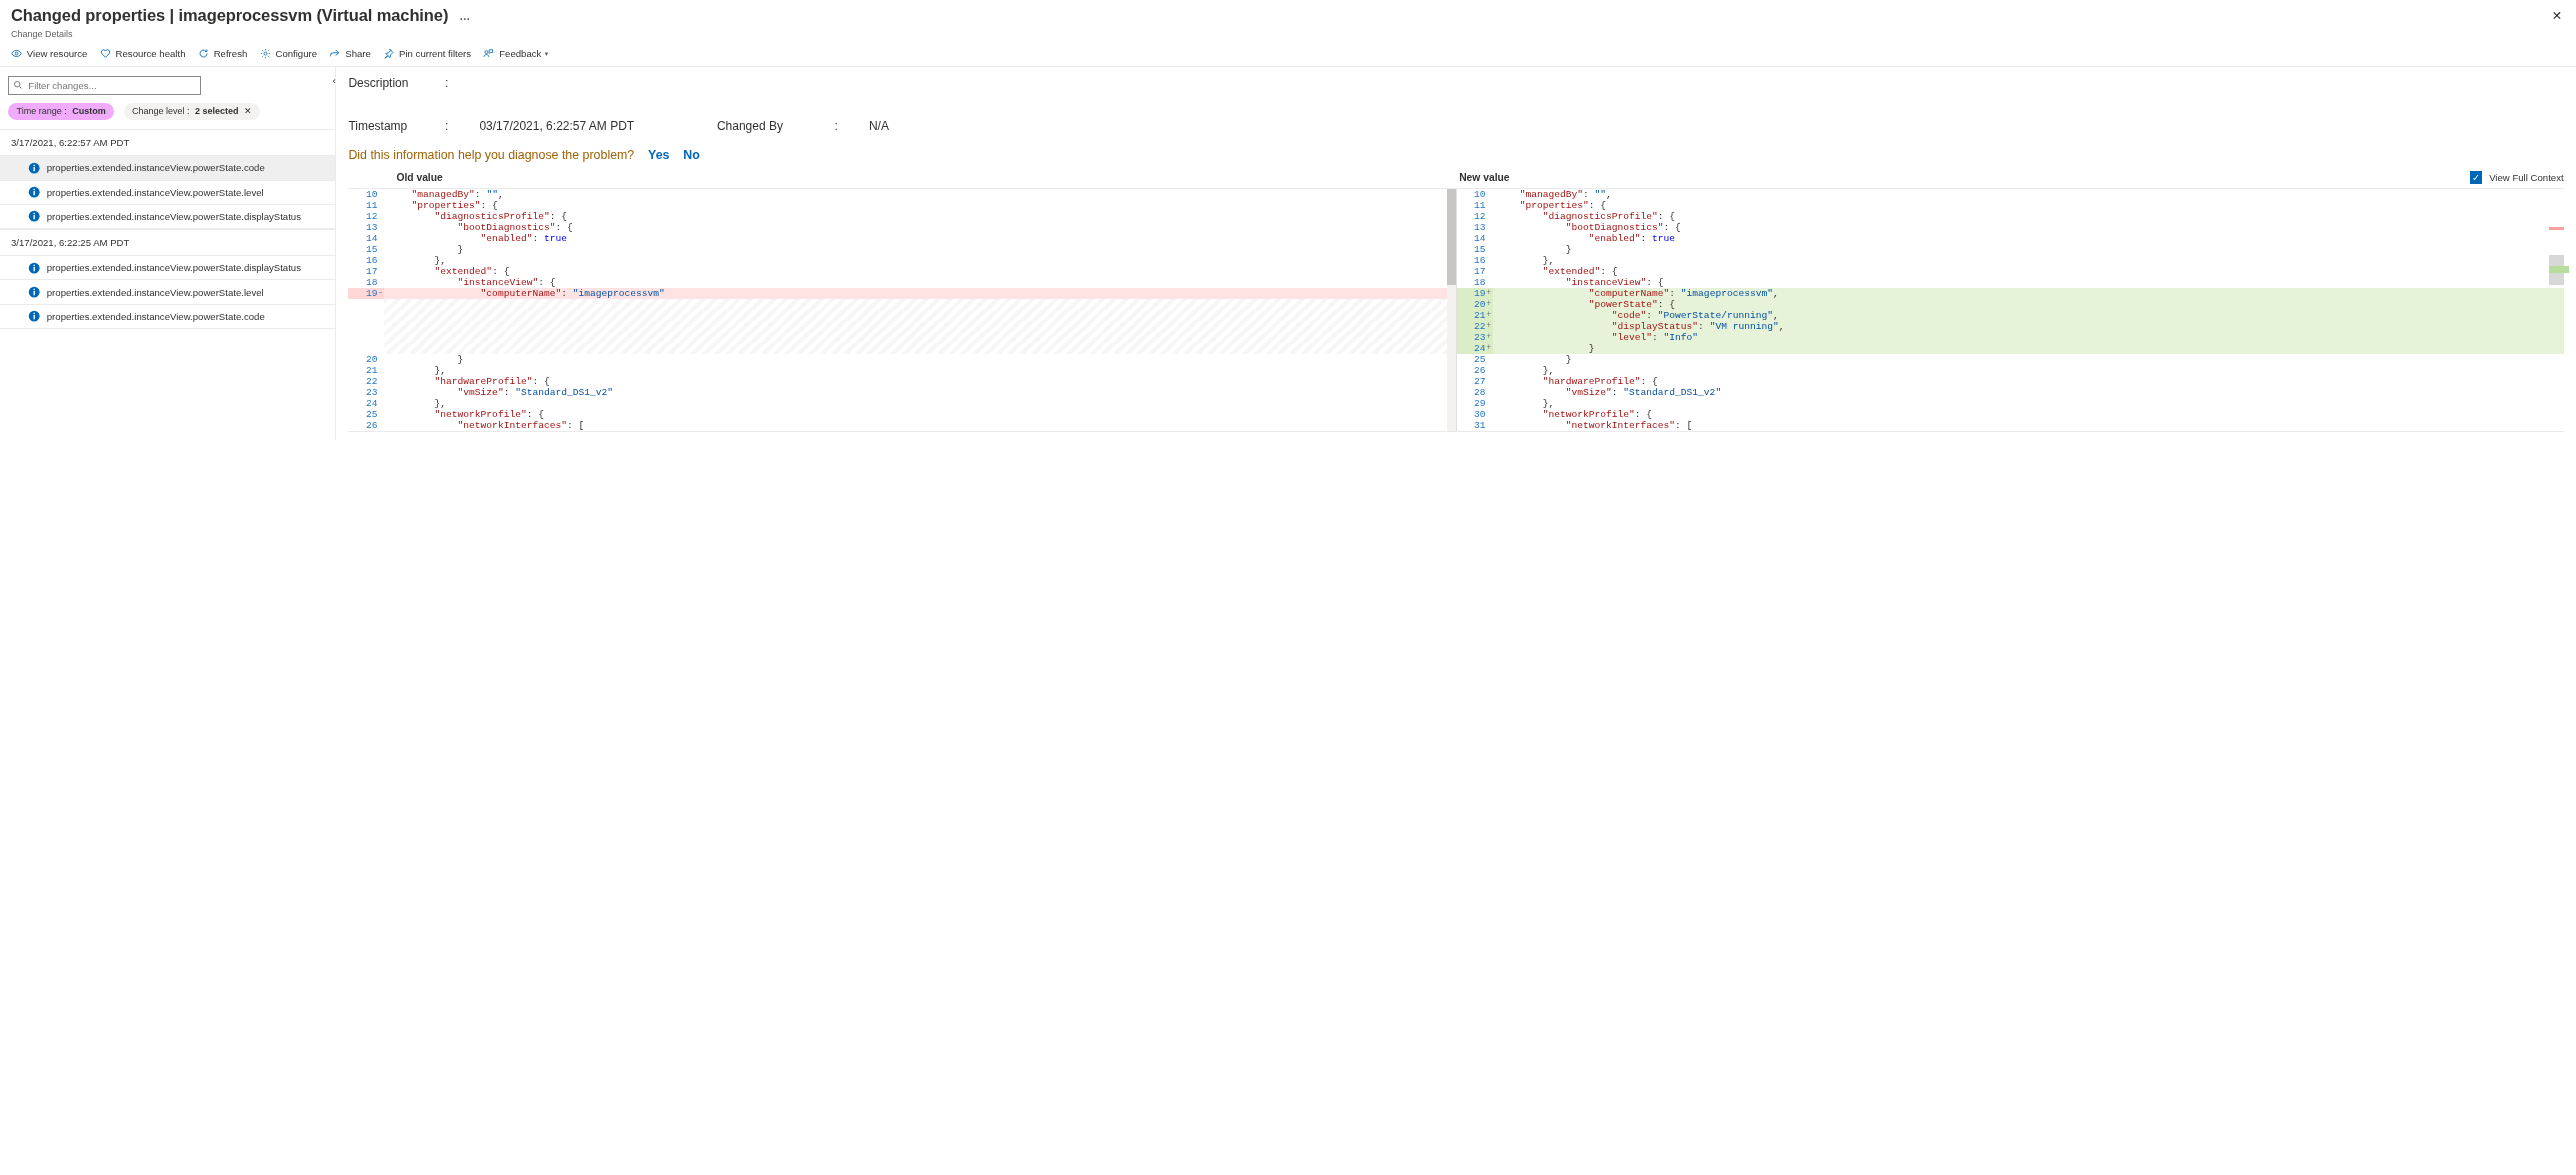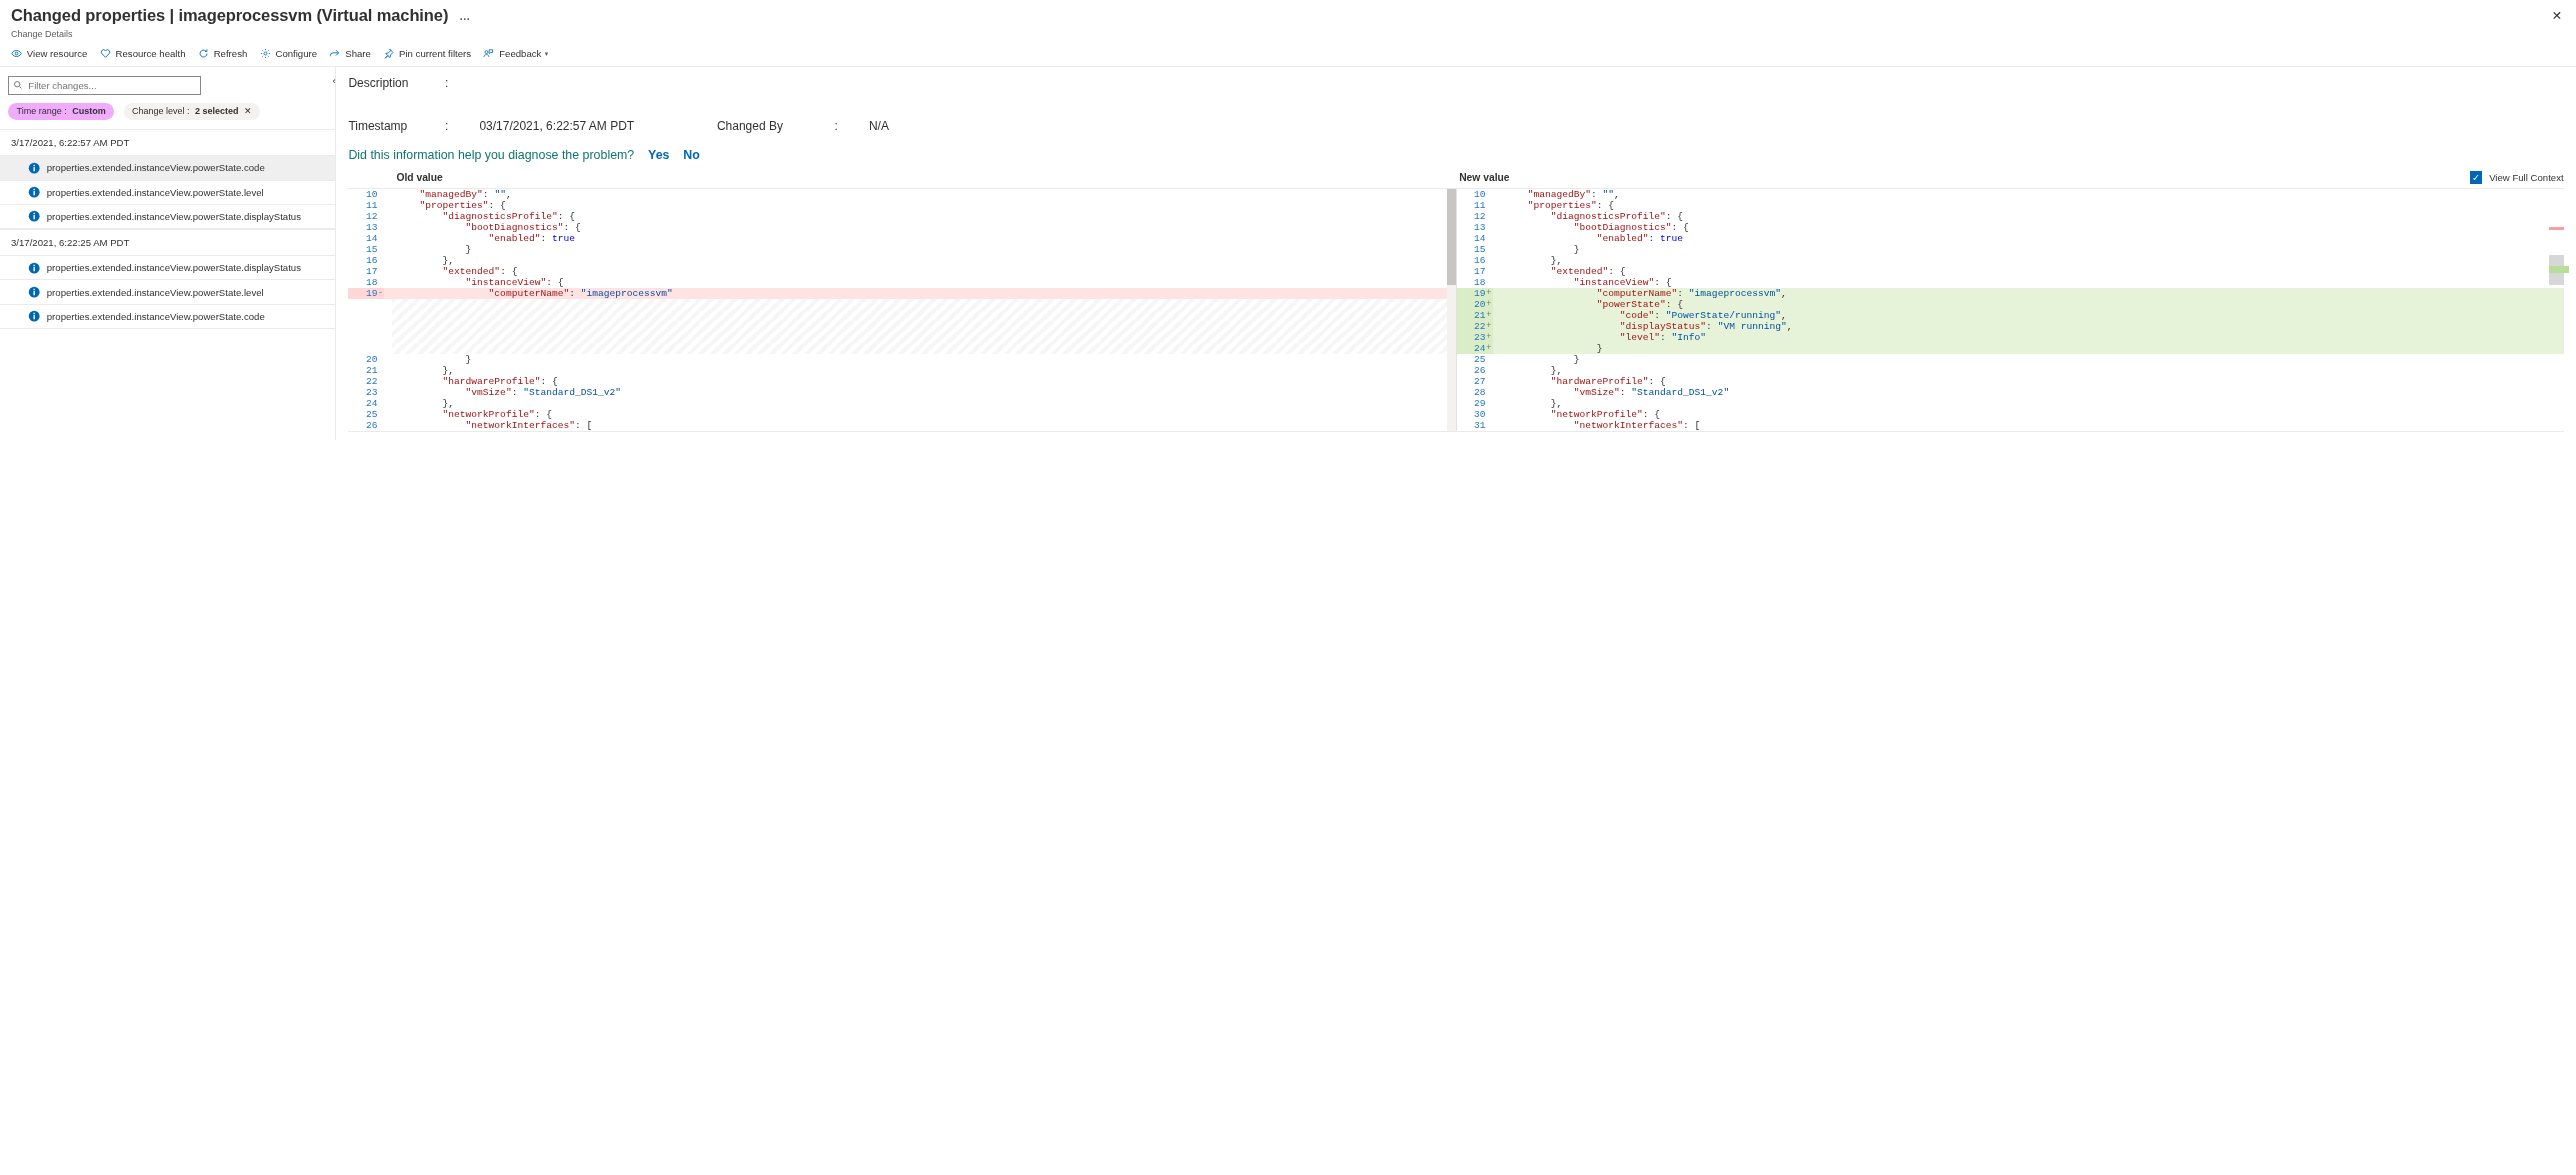--- a/index.html
+++ b/index.html
@@ -37,32 +37,32 @@
   .row { border-bottom:0.7px solid #edebe9; padding:5.5px 11px 5.5px 27.5px; display:flex; align-items:center; gap:6.9px; font-size:9.6px;}
   .row.selected { background:#efefef;}
   .info-ico { width:12.4px; height:12.4px; flex:0 0 12.4px; }
 
   
   .content { flex:1; padding:8.3px 12.4px;}
   .meta { display:grid; grid-template-columns: 62px 11px 1fr 83px 11px 1fr; row-gap:6.9px; column-gap:0; font-size:12px; color:#323130; max-width:729px;gap:29px;}
   .meta .lbl { color:#323130;}
   .meta .colon { padding: 0 5.5px;}
   .feedback-line { margin-top:15px; margin-bottom:9.6px; font-size:12.4px; display:flex; align-items:center; gap:13.8px;}
-  .feedback-line .q { color:#0f766e;}
+  .feedback-line .q { color:#a16207;}
   .feedback-line .yn { color:#0067b8; font-weight:600; cursor:pointer; font-size:12.4px;}
 
   .diff-hdr { display:flex; align-items:center; margin-top:6.9px;}
   .diff-col-lbl { font-size:10.3px; font-weight:600; flex:1;margin-left:48px;}
   .vfc { margin-left:auto; display:flex; align-items:center; gap:6.9px; font-size:9.6px;}
   .chk { width:12.4px; height:12.4px; background:#0067b8; display:inline-flex; align-items:center; justify-content:center; color:#fff;}
 
   .diff { display:flex; border:0.7px solid #eaeaea; border-left:none; border-right:none; margin-top:4.1px; font-family: Consolas, "Courier New", monospace; font-size:9.6px; position:relative;}
   .panel { flex:1; min-width:0; position:relative;}
   .panel.left { border-right:0.7px solid #e1e1e1;}
-  .code-line { display:flex; align-items:flex-end; white-space:pre;gap:8px; }
+  .code-line { display:flex; align-items:flex-end; white-space:pre; }
   .ln { width:36px; text-align:right; padding-right:6.9px; color:#2477c5; user-select:none; background:#fff;}
   .ln.mark { position:relative;}
   .marker { position:absolute; right:1.4px; top:0; font-size:8.3px; color:#777;}
   .txt { flex:1; padding-left:4.1px; overflow:hidden;}
   .t-key { color:#a31515;}
   .t-str { color:#0451a5;}
   .t-bool { color:#0000ff;}
   .t-punc { color:#323130;}
   .del-line { background:#ffe3e3;}
   .del-line .ln { background:#ffd7d7;}

